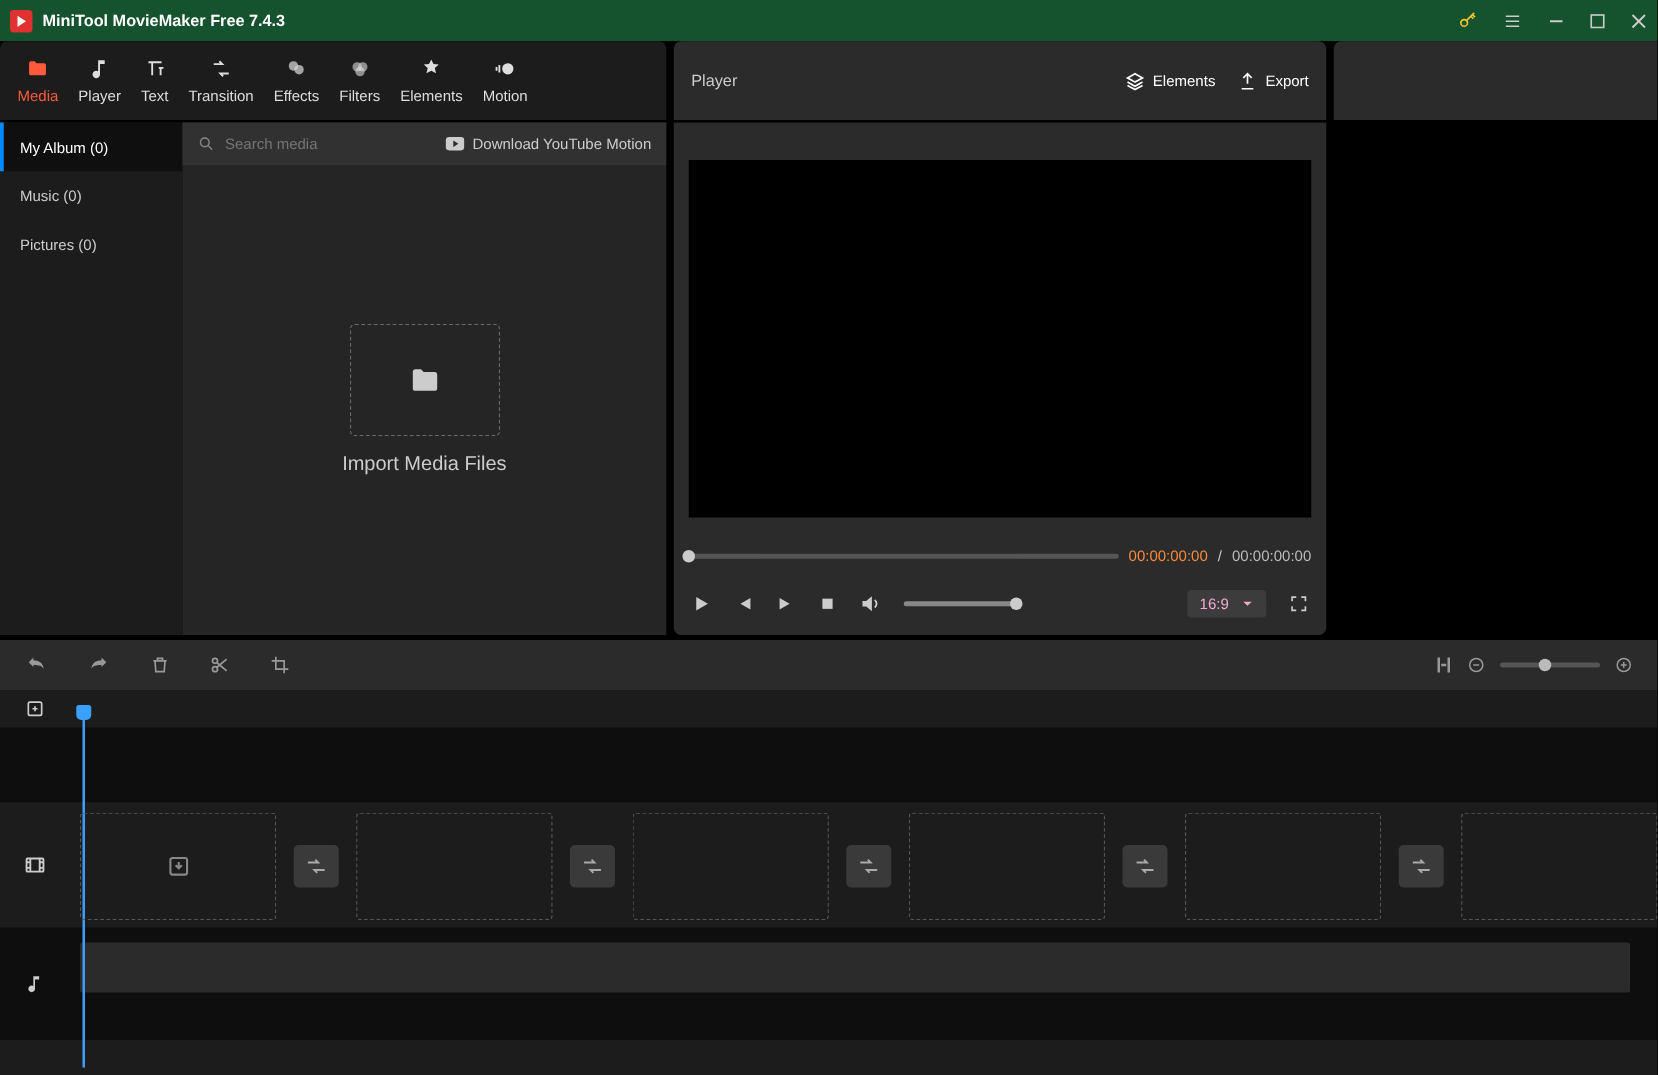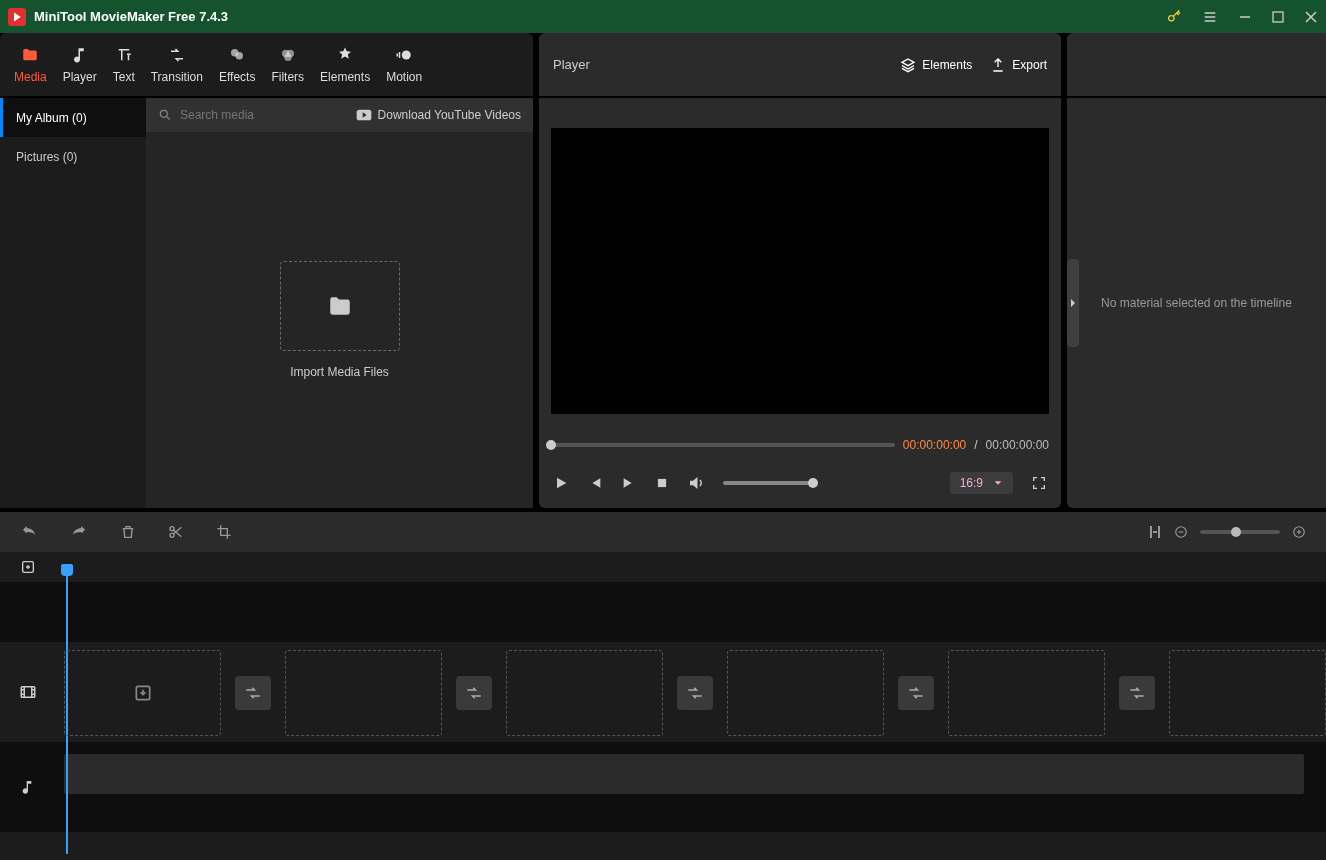--- a/index.html
+++ b/index.html
@@ -22,21 +22,21 @@
 .libside { width:146px; background:#1c1c1c; display:flex; flex-direction:column; }
 .libitem { height:39px; display:flex; align-items:center; padding-left:16px; color:#ccc; cursor:pointer; }
 .libitem.active { background:#0f0f0f; border-left:3px solid #0088ff; padding-left:13px; color:#fff; }
 .libmain { flex:1; background:#252525; display:flex; flex-direction:column; }
 .libhdr { height:34px; background:#313131; display:flex; align-items:center; padding:0 12px; gap:10px; }
 .searchwrap { display:flex; align-items:center; gap:8px; color:#888; flex:1; }
 .searchwrap input { background:transparent; border:none; color:#bef264; font-size:12px; outline:none; width:120px; }
 .dlbtn { display:flex; align-items:center; gap:6px; color:#ccc; cursor:pointer; }
 .libcontent { flex:1; display:flex; align-items:center; justify-content:center; flex-direction:column; gap:14px; }
 .importbox { width:120px; height:90px; border:1px dashed #6a6a6a; border-radius:4px; display:flex; align-items:center; justify-content:center; cursor:pointer; }
-.importlabel { color:#ccc; font-size:12px; }
+.importlabel { color:#ccc; font-size:16px; }
 
 .player { width:522px; margin-left:6px; display:flex; flex-direction:column; gap:2px; }
 .playerhdr { height:63px; background:#2b2b2b; display:flex; align-items:center; padding:0 14px; border-top-left-radius:6px; border-top-right-radius:6px; }
 .playerhdr .plabel { flex:1; color:#ccc; font-size:13px; }
 .pbtn { display:flex; align-items:center; gap:6px; color:#fff; cursor:pointer; margin-left:18px; }
 .playerview { flex:1; background:#2b2b2b; display:flex; flex-direction:column; padding:0 8px 8px; border-bottom-left-radius:6px; border-bottom-right-radius:6px; }
 .video { flex:1; background:#000; margin:30px 4px 10px; }
 .seekrow { display:flex; align-items:center; gap:8px; padding:6px 4px 4px; height:40px; }
 .seekbar { flex:1; height:4px; background:#555; border-radius:2px; position:relative; }
 .seekhandle { position:absolute; left:0; top:50%; transform:translate(-50%,-50%); width:10px; height:10px; background:#ccc; border-radius:50%; }
@@ -174,37 +174,38 @@
             <circle cx="15" cy="12" r="6"></circle>
             <path d="M6 8v8M3 10v4" stroke="currentColor" stroke-width="2"></path>
           </svg>
         <span>Motion</span>
       </div>
     </div>
 
     <div class="libwrap">
       <div class="libside">
         <div class="libitem active">My Album (0)</div>
+        <div class="libitem">Music (0)</div>
         <div class="libitem">Pictures (0)</div>
       </div>
       <div class="libmain">
         <div class="libhdr">
           <div class="searchwrap">
             <svg width="14" height="14" viewBox="0 0 24 24" fill="none" stroke="currentColor" stroke-width="2">
                 <circle cx="10" cy="10" r="6"></circle>
                 <path d="M20 20l-5-5"></path>
               </svg>
             <input placeholder="Search media" style="">
           </div>
           <div class="dlbtn">
             <svg width="16" height="12" viewBox="0 0 24 18" fill="currentColor">
                 <rect x="1" y="1" width="22" height="16" rx="4"></rect>
                 <polygon points="10,5 16,9 10,13" fill="#2b2b2b"></polygon>
               </svg>
-            <span>Download YouTube Videos</span>
+            <span>Download YouTube Motion</span>
           </div>
         </div>
         <div class="libcontent">
           <div class="importbox">
             <svg width="26" height="22" viewBox="0 0 24 20" fill="#ccc">
                 <path d="M3 4a2 2 0 012-2h4l2 2h8a2 2 0 012 2v10a2 2 0 01-2 2H5a2 2 0 01-2-2V4z"></path>
               </svg>
           </div>
           <div class="importlabel">Import Media Files</div>
         </div>
@@ -279,28 +280,20 @@
             <svg width="16" height="16" viewBox="0 0 24 24" fill="none" stroke="currentColor" stroke-width="2">
               <path d="M4 9V4h5M20 9V4h-5M4 15v5h5M20 15v5h-5"></path>
             </svg>
           </span>
       </div>
     </div>
   </div>
 
   <div class="rightpanel">
     <div class="rh"></div>
-    <div class="rbody">
-      <div class="collapse">
-        <svg width="8" height="10" viewBox="0 0 8 10" fill="currentColor">
-            <path d="M2 1l4 4-4 4z"></path>
-          </svg>
-      </div>
-      <span>No material selected on the timeline</span>
-    </div>
   </div>
 </div>
 
 <div class="tltool">
   <span class="ico">
       <svg width="18" height="18" viewBox="0 0 24 24" fill="currentColor">
         <path d="M9 14l-5-5 5-5v3c6 0 10 3 11 9-2-3-5-4-11-4v2z"></path>
       </svg>
     </span>
   <span class="ico">

